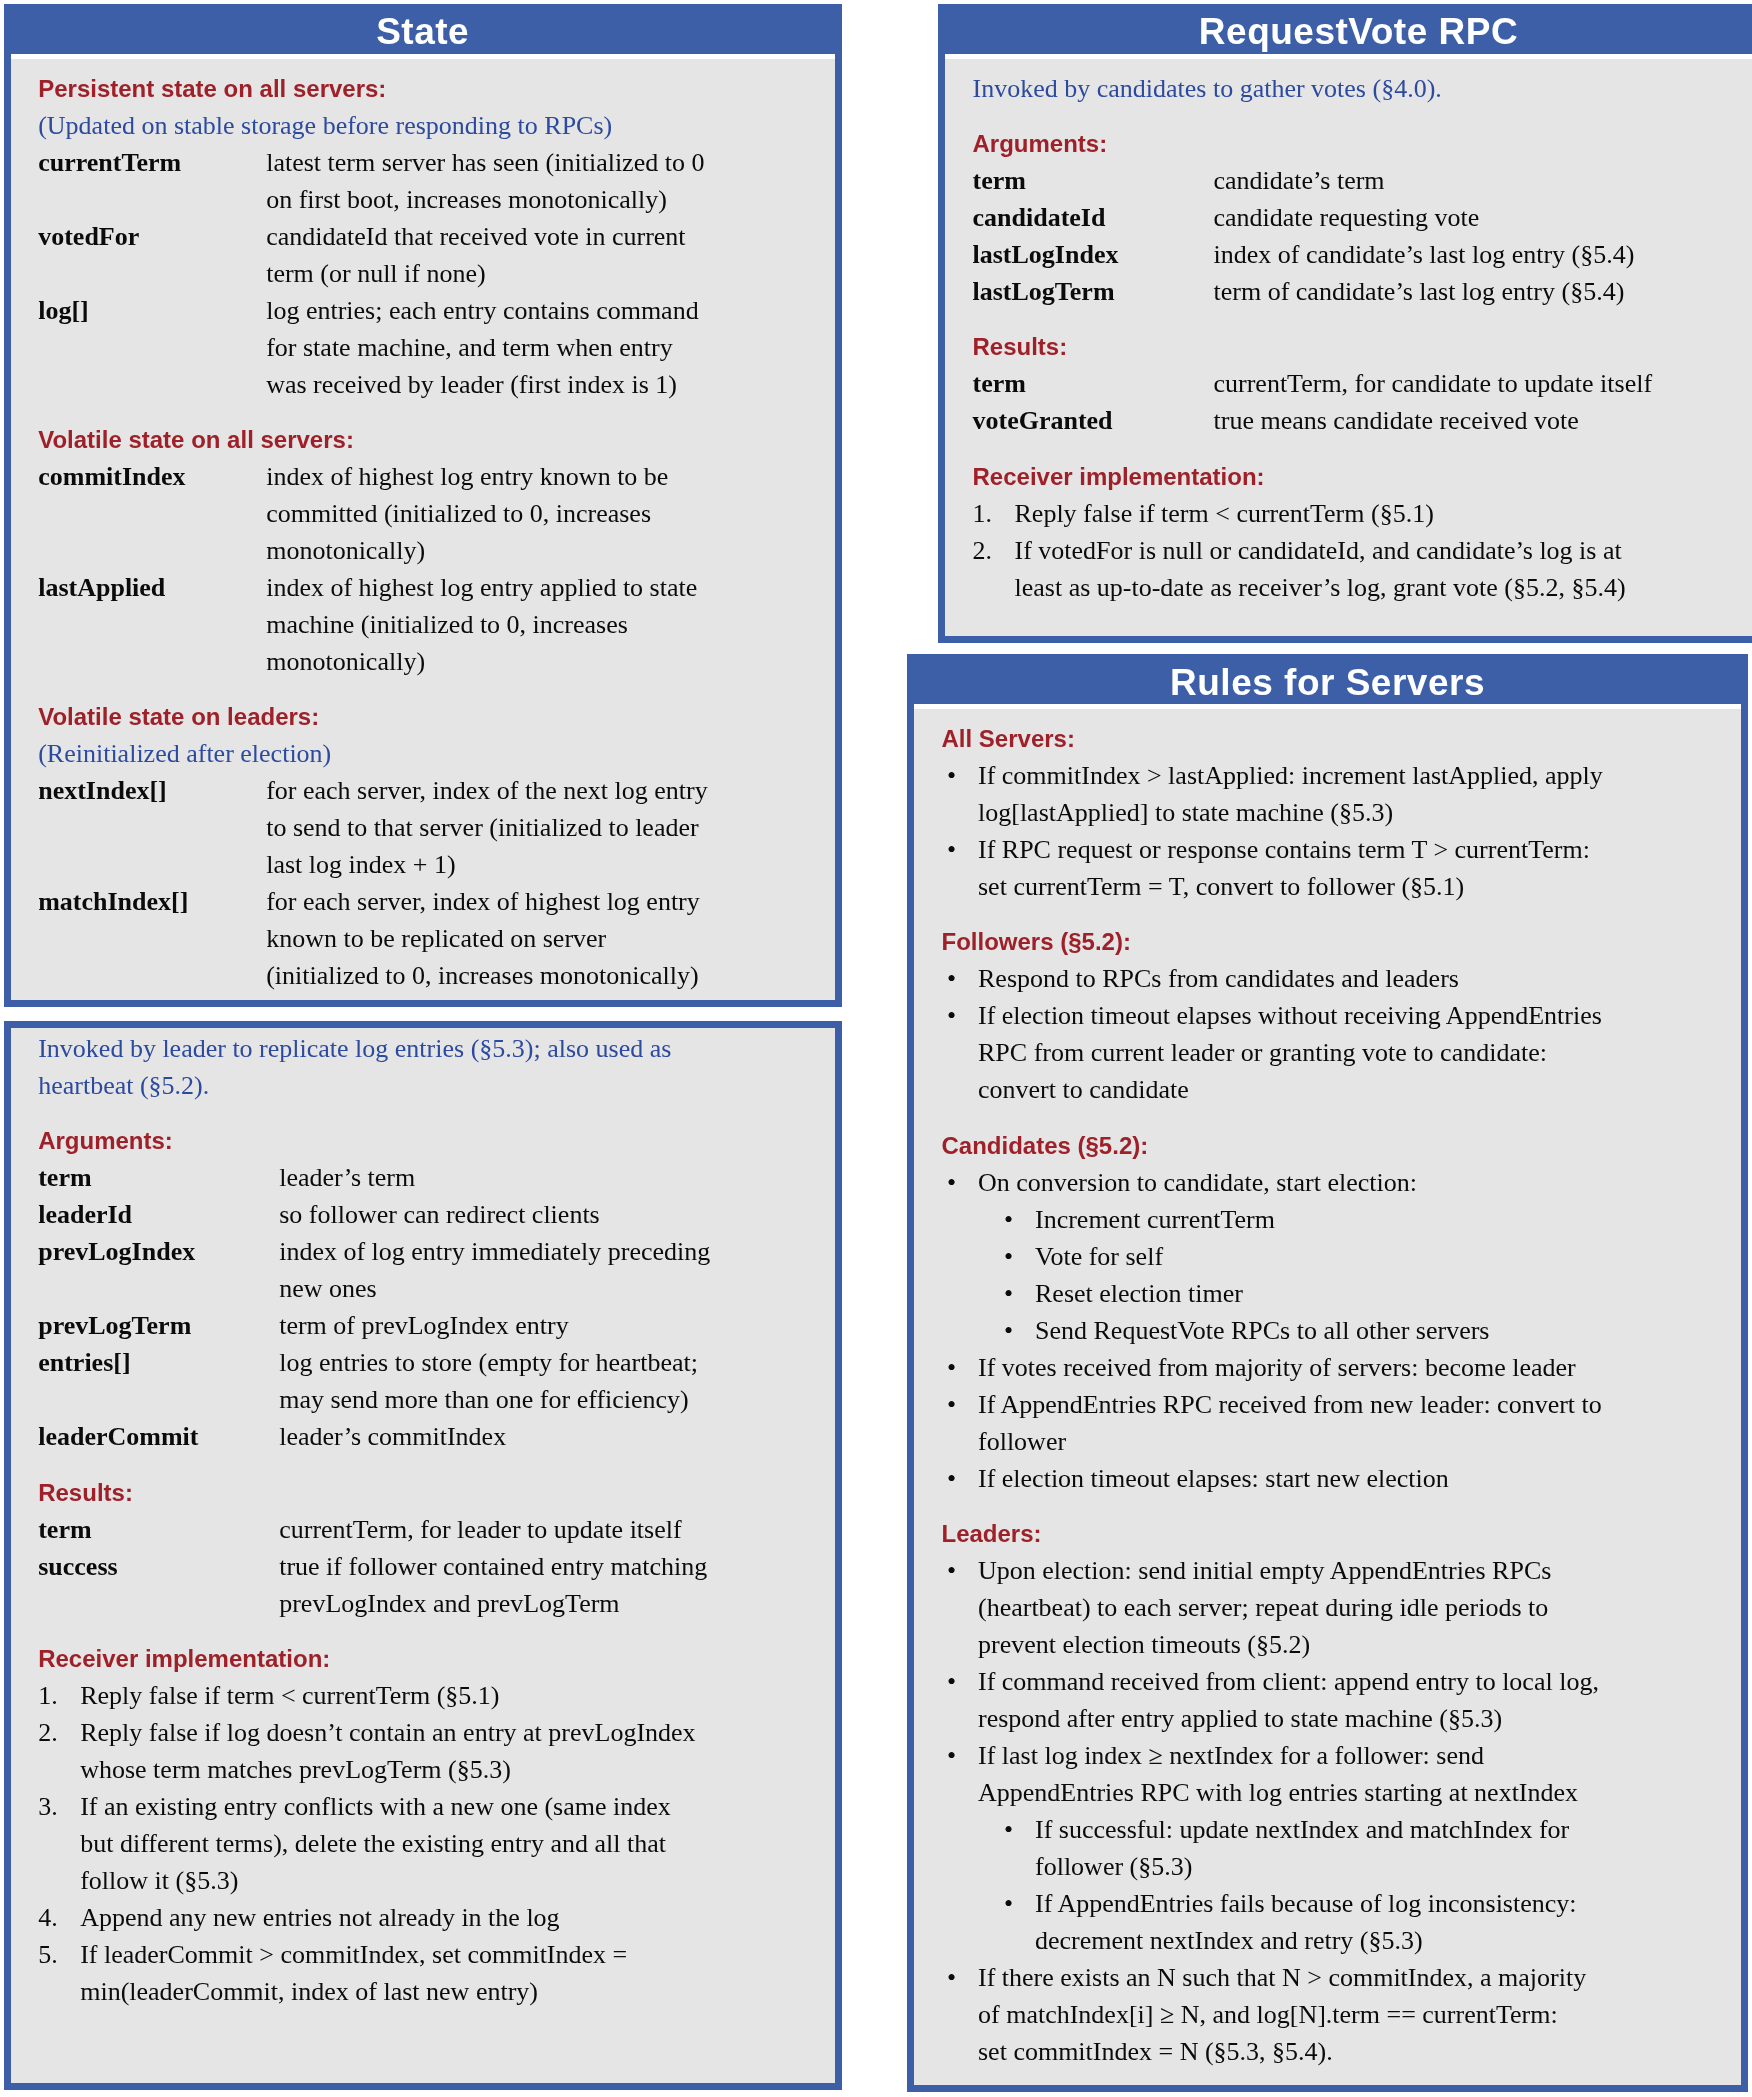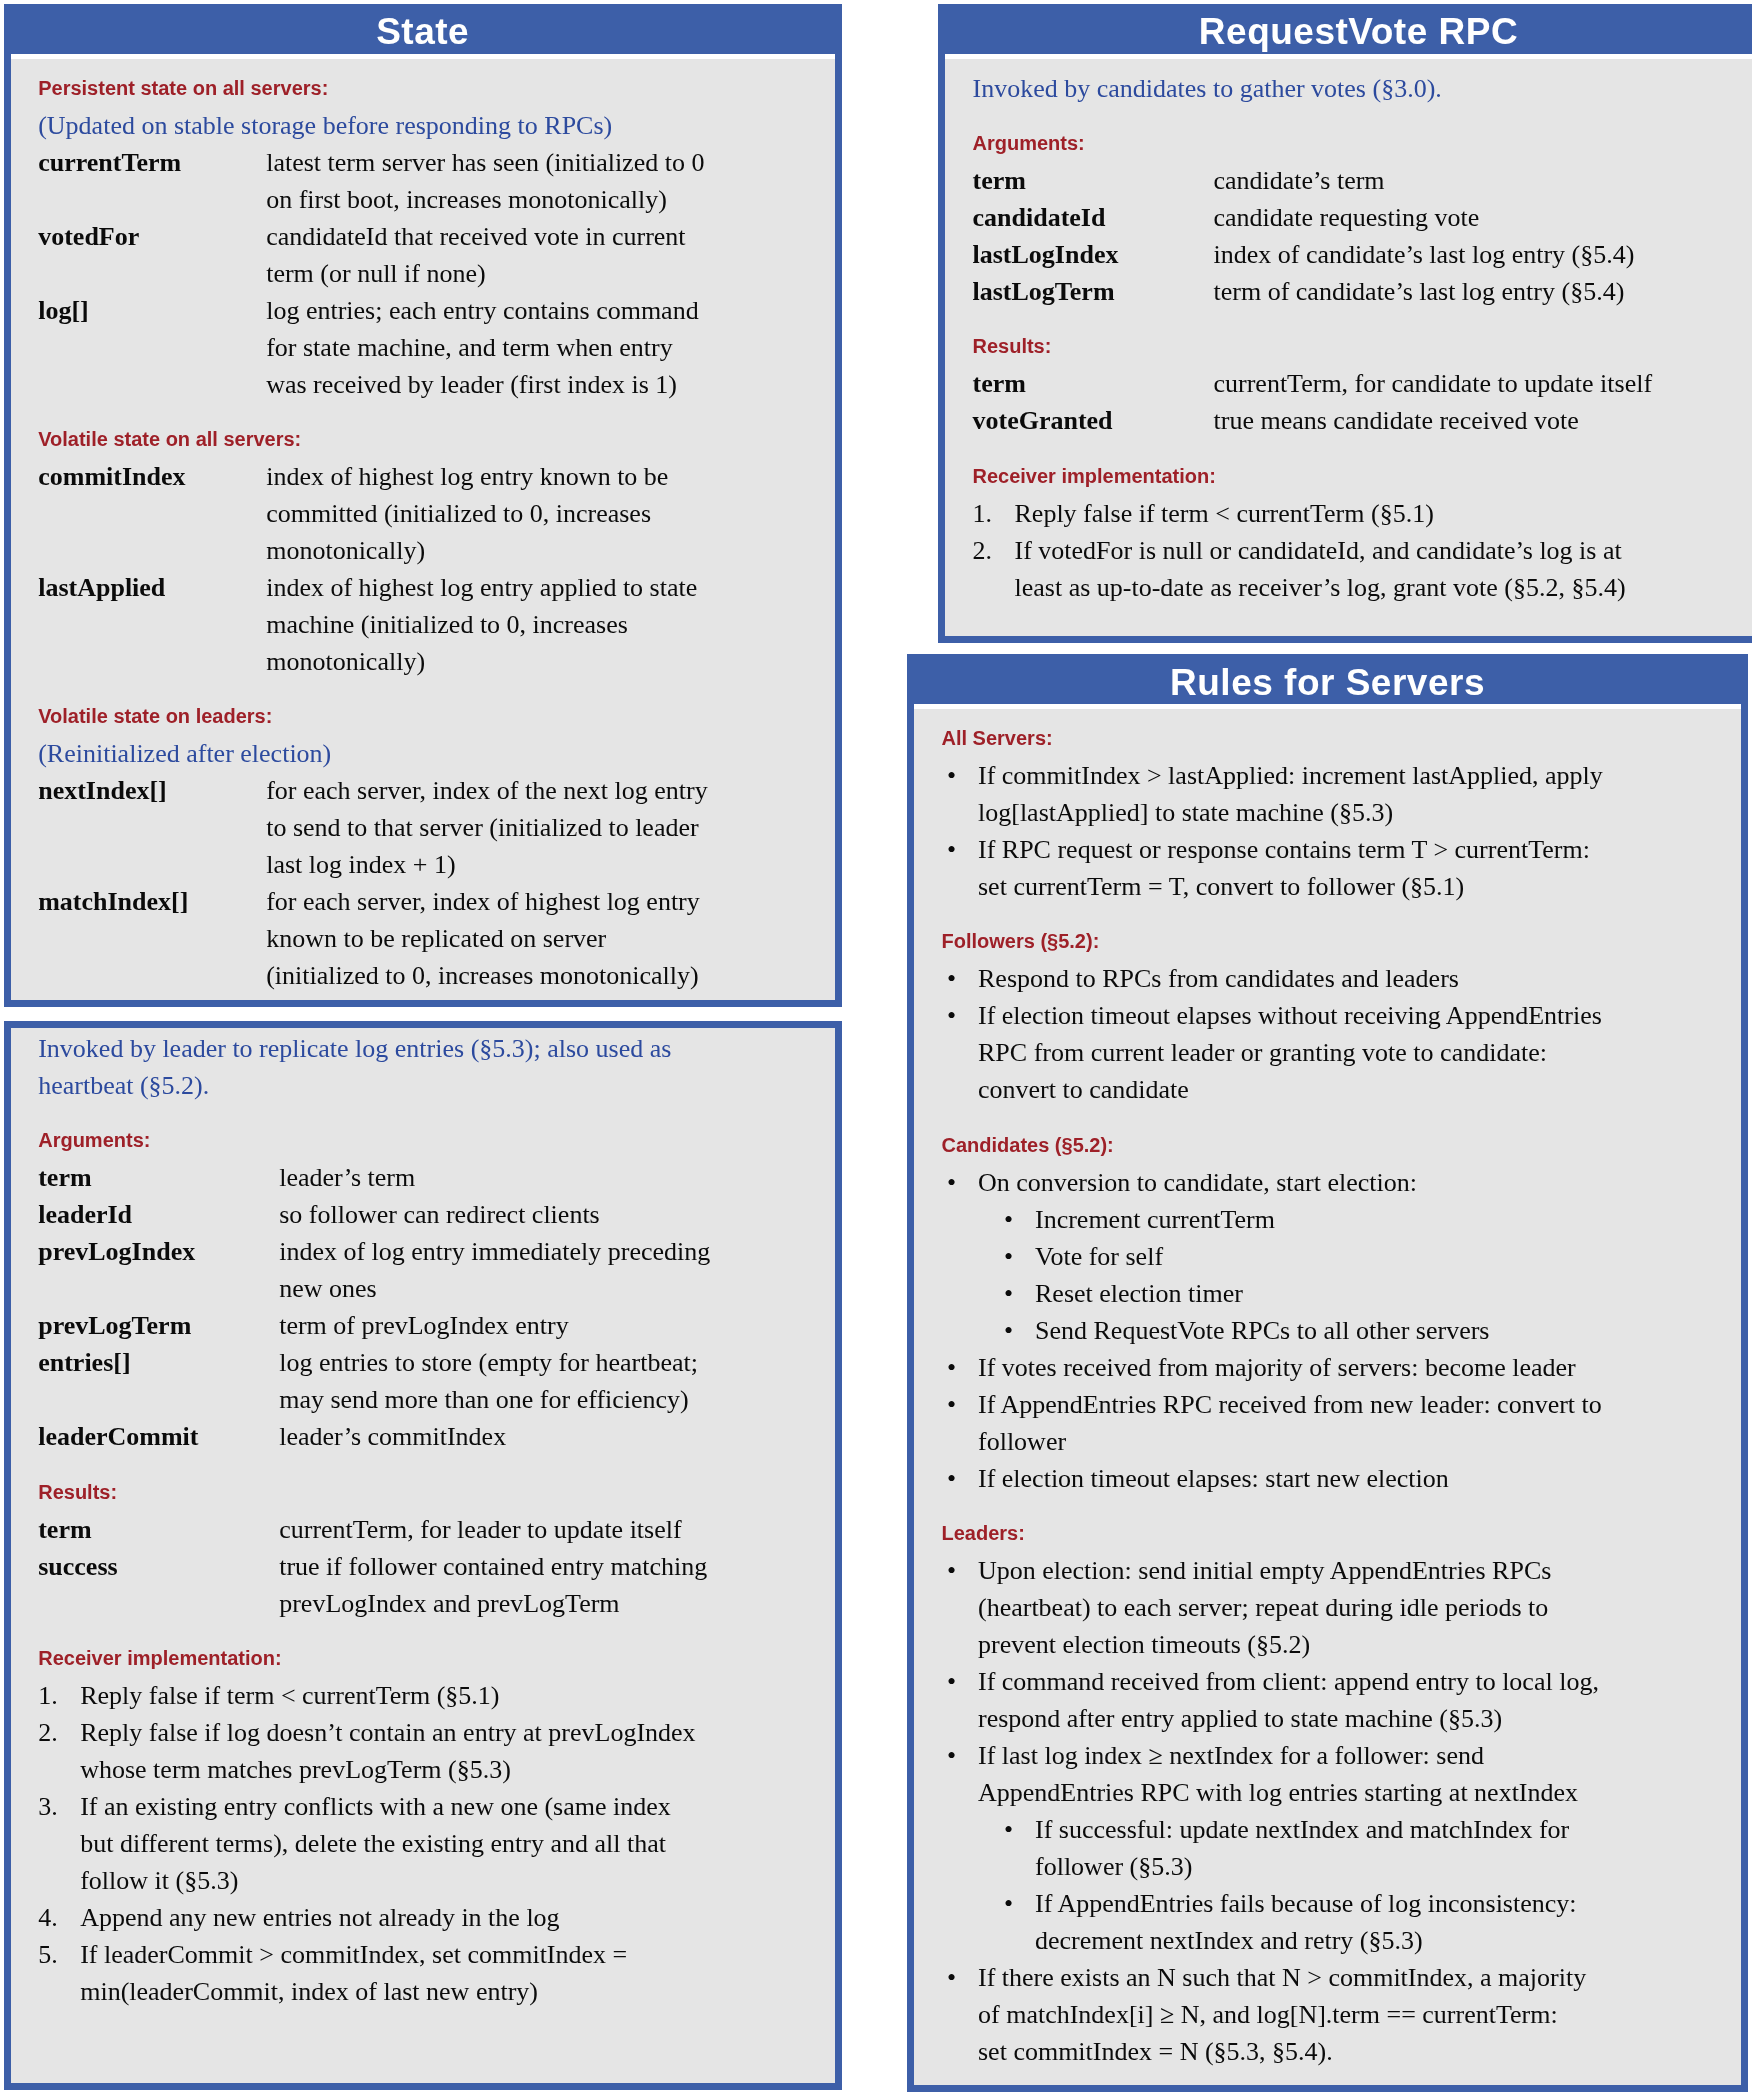--- a/index.html
+++ b/index.html
@@ -37,21 +37,21 @@
   }
   .panel-body{
     padding:7.3px 31px 0 27.5px;
     font-size:26px;
     line-height:37px;
   }
   .panel-body.tight{padding-top:1.8px;}
   .sec-heading{
     font-family:"Liberation Sans", sans-serif;
     font-weight:bold;
-    font-size:20px;
+    font-size:24px;
     color:var(--heading-red);
     margin-top:18.4px;
   }
   .sec-heading.first{margin-top:3.7px;}
   .note, .intro{
     color:var(--note-blue);
     white-space:pre-line;
   }
   .trow{display:flex;align-items:flex-start;}
   .term{
@@ -206,21 +206,21 @@
         </div>
       </div>
 
     </div>
   </div>
 
   <div class="panel" style="left:930px;top:3.7px;width:841px;height:639px;margin-left:8px;">
     <div class="panel-title">RequestVote RPC</div>
     <div class="panel-body">
 
-      <div class="intro" style="margin-top:3.7px;">Invoked by candidates to gather votes (§3.0).</div>
+      <div class="intro" style="margin-top:3.7px;">Invoked by candidates to gather votes (§4.0).</div>
 
       <div class="sec-heading">Arguments:</div>
       <div class="trow wide">
         <div class="term">term</div>
         <div class="def">candidate’s term</div>
       </div>
       <div class="trow wide">
         <div class="term">candidateId</div>
         <div class="def">candidate requesting vote</div>
       </div>

